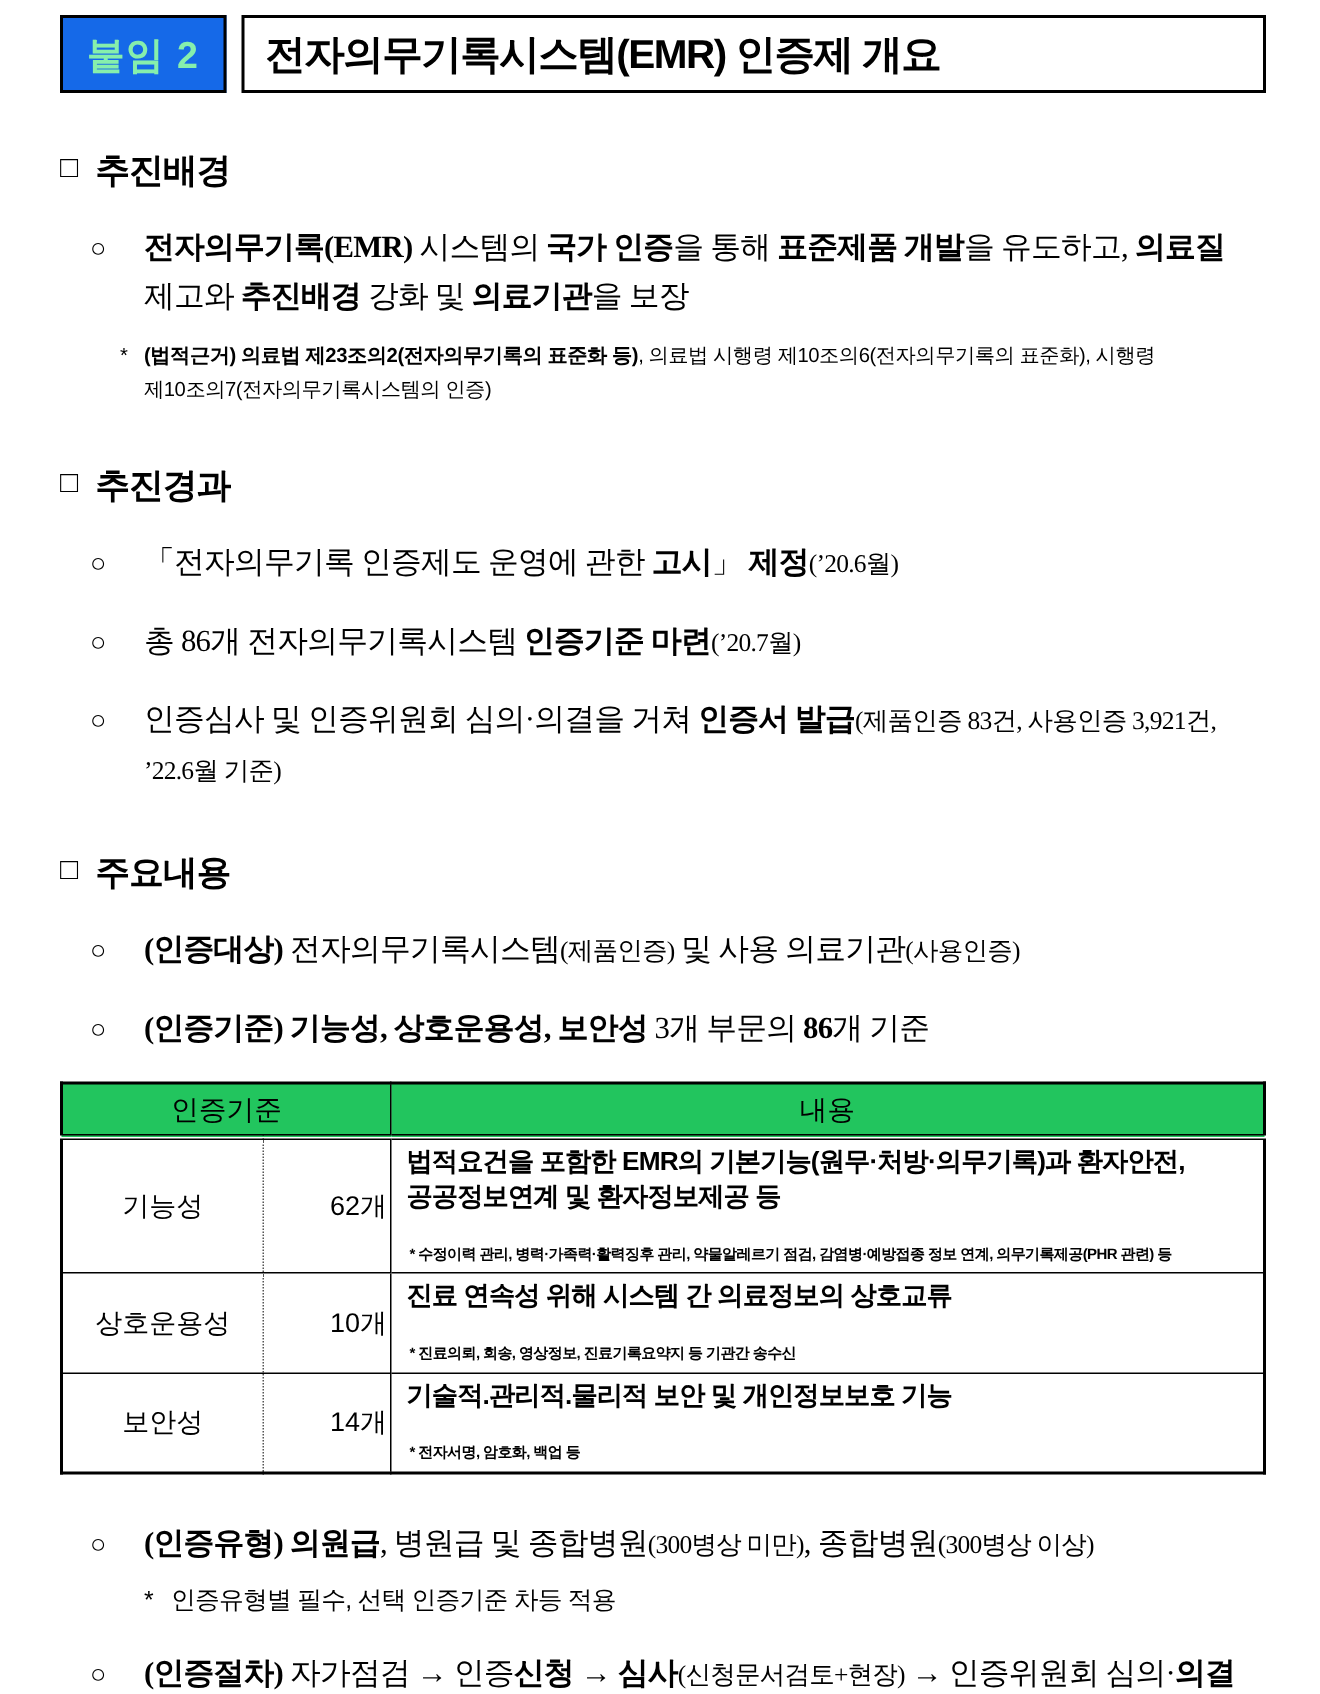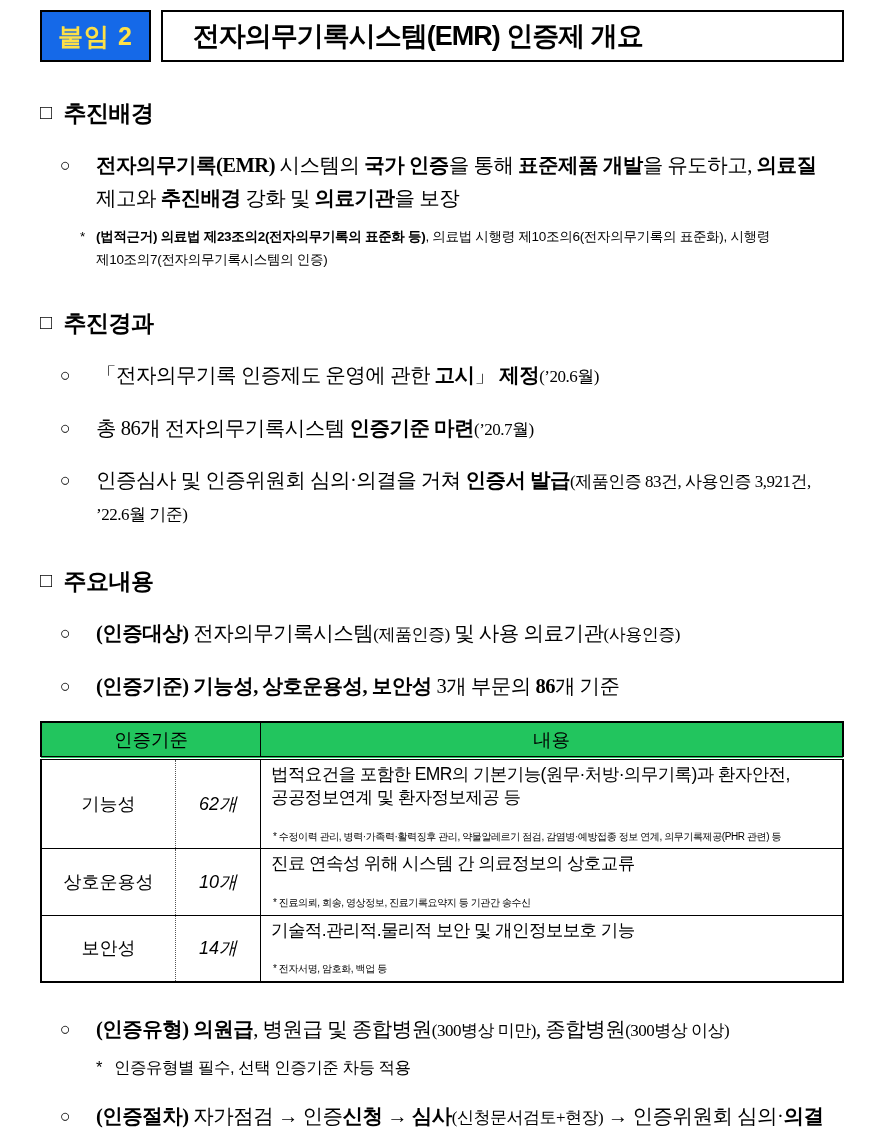--- a/index.html
+++ b/index.html
@@ -1,24 +1,24 @@
 <!DOCTYPE html>
 <html><head>
 <meta charset="utf-8">
 <style>
   html,body{margin:0;padding:0;background:#ffffff;color:#000;}
   body{width:880px;height:1129px;font-family:"Liberation Serif","DejaVu Serif",serif;overflow:hidden;}
   .page{padding:10px 36px 0 40px;box-sizing:border-box;}
 
   
   .doc-header{display:flex;align-items:stretch;gap:10px;}
-  .badge{background:#1569e8;border:2px solid #000;color:#fde047;
+  .badge{background:#1569e8;border:2px solid #000;color:#86efac;
          font-family:"Liberation Sans","DejaVu Sans",sans-serif;font-weight:bold;
          font-size:25px;padding:2px 16px;display:flex;align-items:center;letter-spacing:1px;}
-  .titlebox{flex:1;border:2px solid #000;padding:6px 30px;display:flex;align-items:center;
+  .titlebox{flex:1;border:2px solid #000;padding:6px 14px;display:flex;align-items:center;
             font-family:"Liberation Sans","DejaVu Sans",sans-serif;font-weight:800;
             font-size:27px;letter-spacing:-1px;}
 
   
   .section-heading{display:flex;align-items:center;gap:12px;
       font-family:"Liberation Sans","DejaVu Sans",sans-serif;font-weight:800;
       font-size:23px;margin:36px 0 6px 0;letter-spacing:-0.5px;}
   .section-heading .sq{font-weight:400;font-size:20px;position:relative;top:-1px;}
 
   
@@ -43,22 +43,22 @@
   .subnote .star{width:18px;flex:none;}
 
   
   table.criteria{width:100%;border-collapse:collapse;margin-top:18px;
       font-family:"Liberation Sans","DejaVu Sans",sans-serif;
       border:2px solid #000;word-break:keep-all;}
   table.criteria th{background:#22c55e;font-weight:400;font-size:18.5px;
       padding:4px 6px;border-bottom:4px double #000;margin-top:21px;}
   th.th-criteria{width:206px;border-right:1.5px solid #000;}
   td.c-name{width:126px;text-align:center;font-size:18px;border-right:1px dotted #555;padding:4px 2px;}
-  td.c-count{width:78px;text-align:center;font-size:18px;border-right:1.5px solid #000;padding:4px 2px;font-style:italic;}
-  td.c-desc{padding:3px 10px 5px 10px;}
+  td.c-count{width:78px;text-align:right;font-size:18px;border-right:1.5px solid #000;padding:4px 2px;}
+  td.c-desc{padding:3px 10px 5px 10px;font-weight:bold;}
   .desc-main{font-size:17.5px;line-height:1.35;letter-spacing:-0.6px;}
   .desc-note{font-size:10px;line-height:1.35;margin-top:20px;letter-spacing:-0.4px;padding-left:2px;}
   tr.row-sep td{border-top:1.5px solid #000;}
 
   .spacer-lg{height:10px;}
 </style>
 </head>
 <body>
 
 <div class="page">

